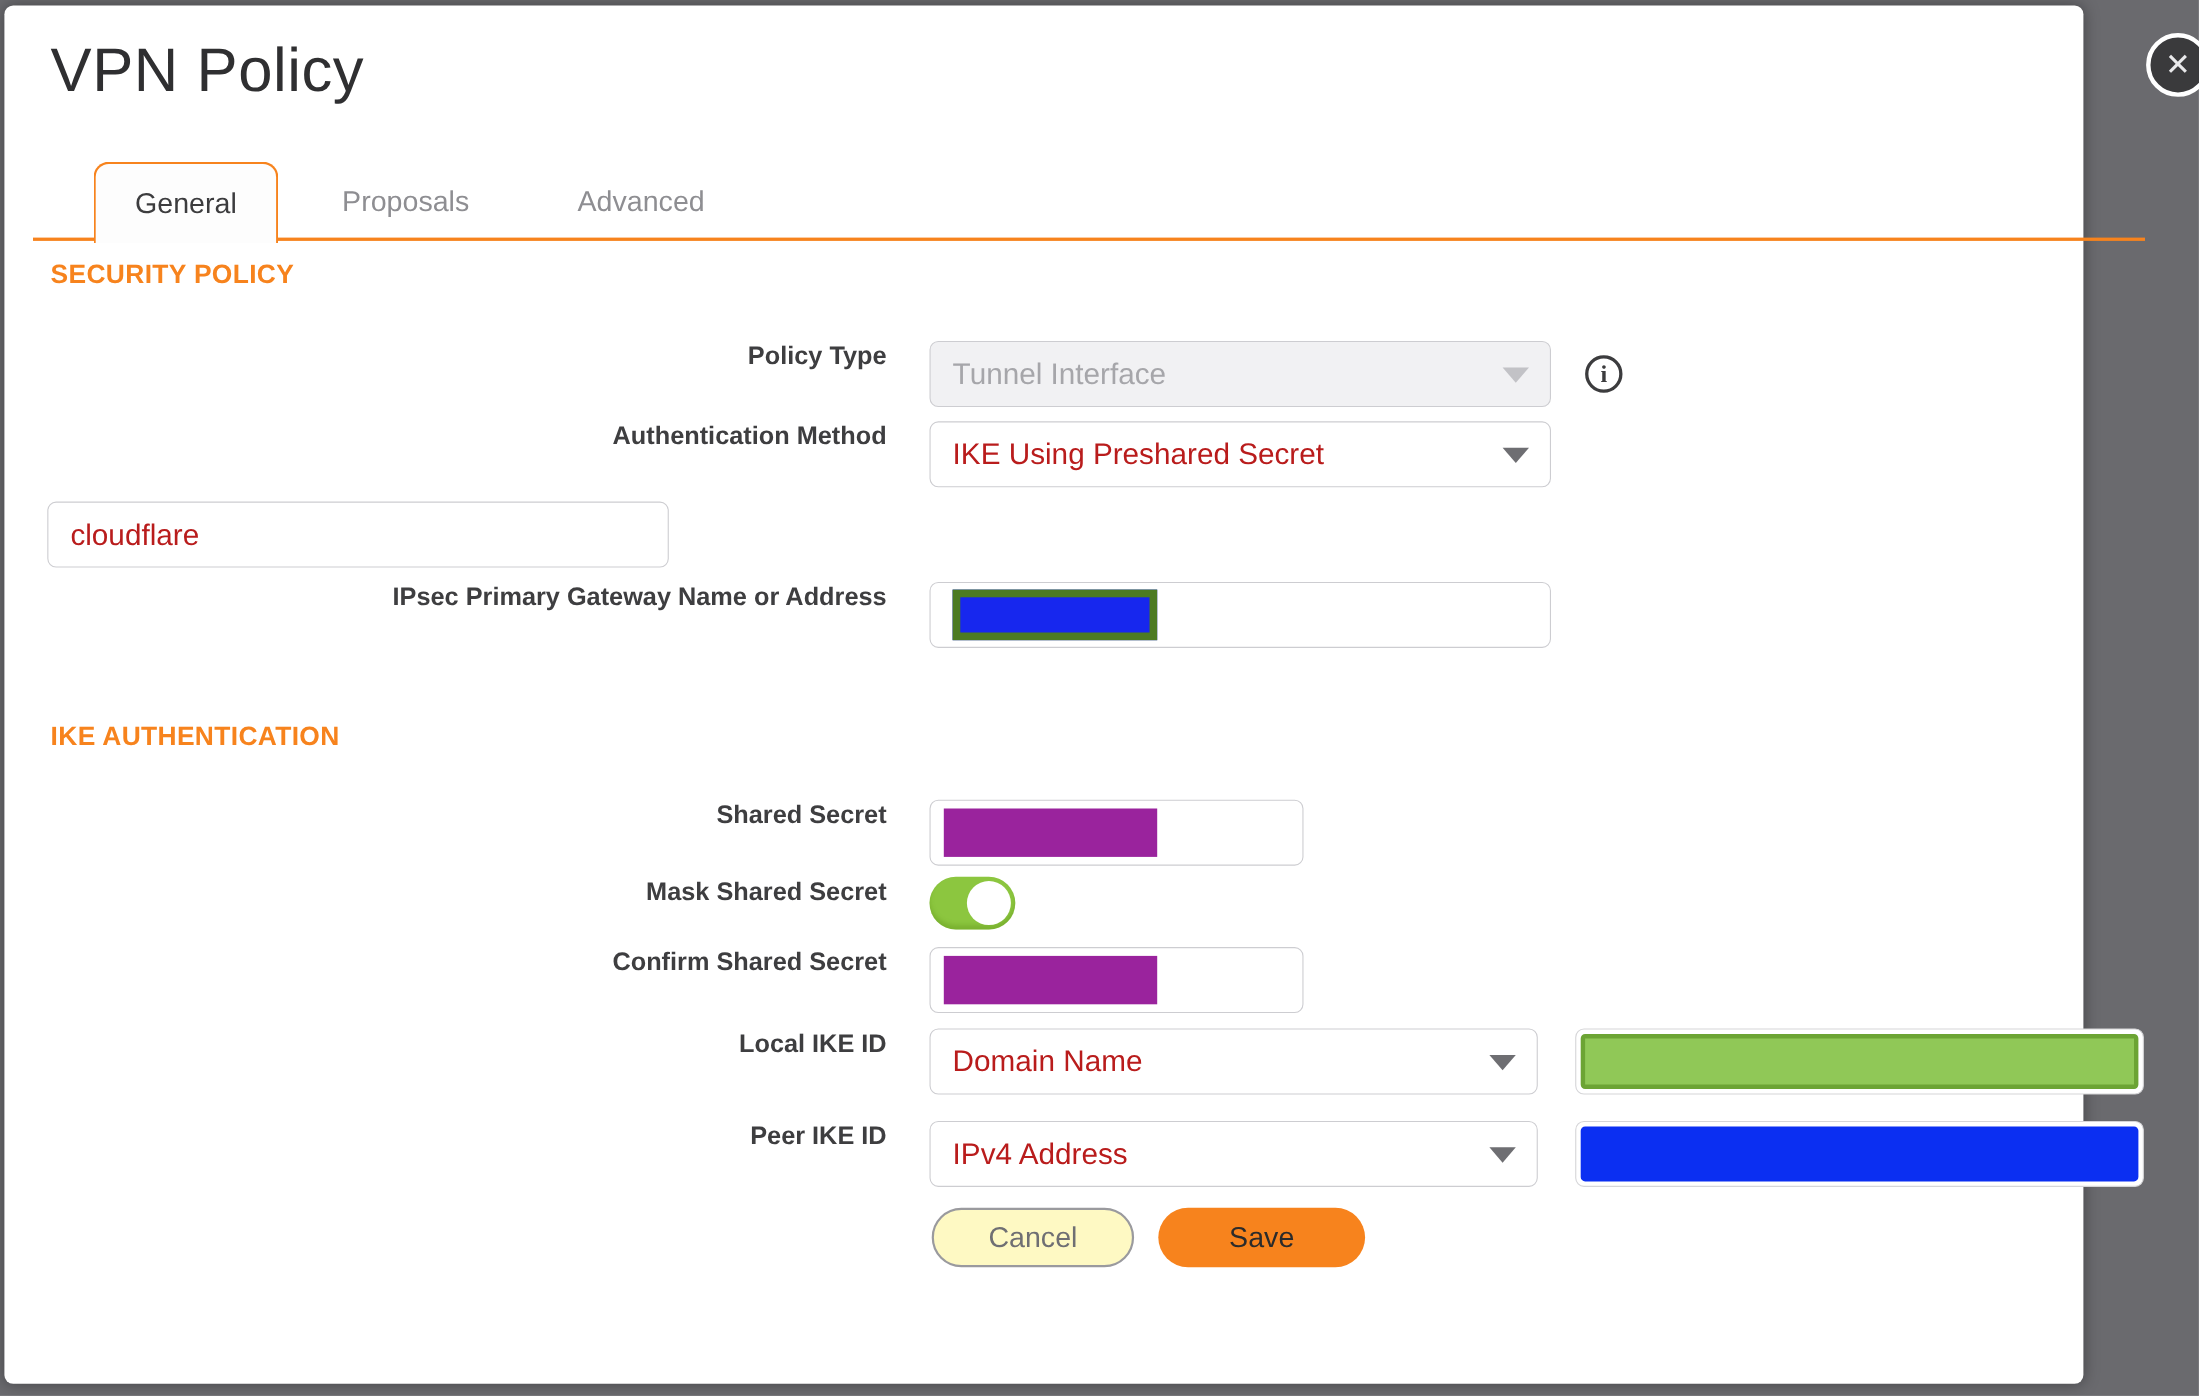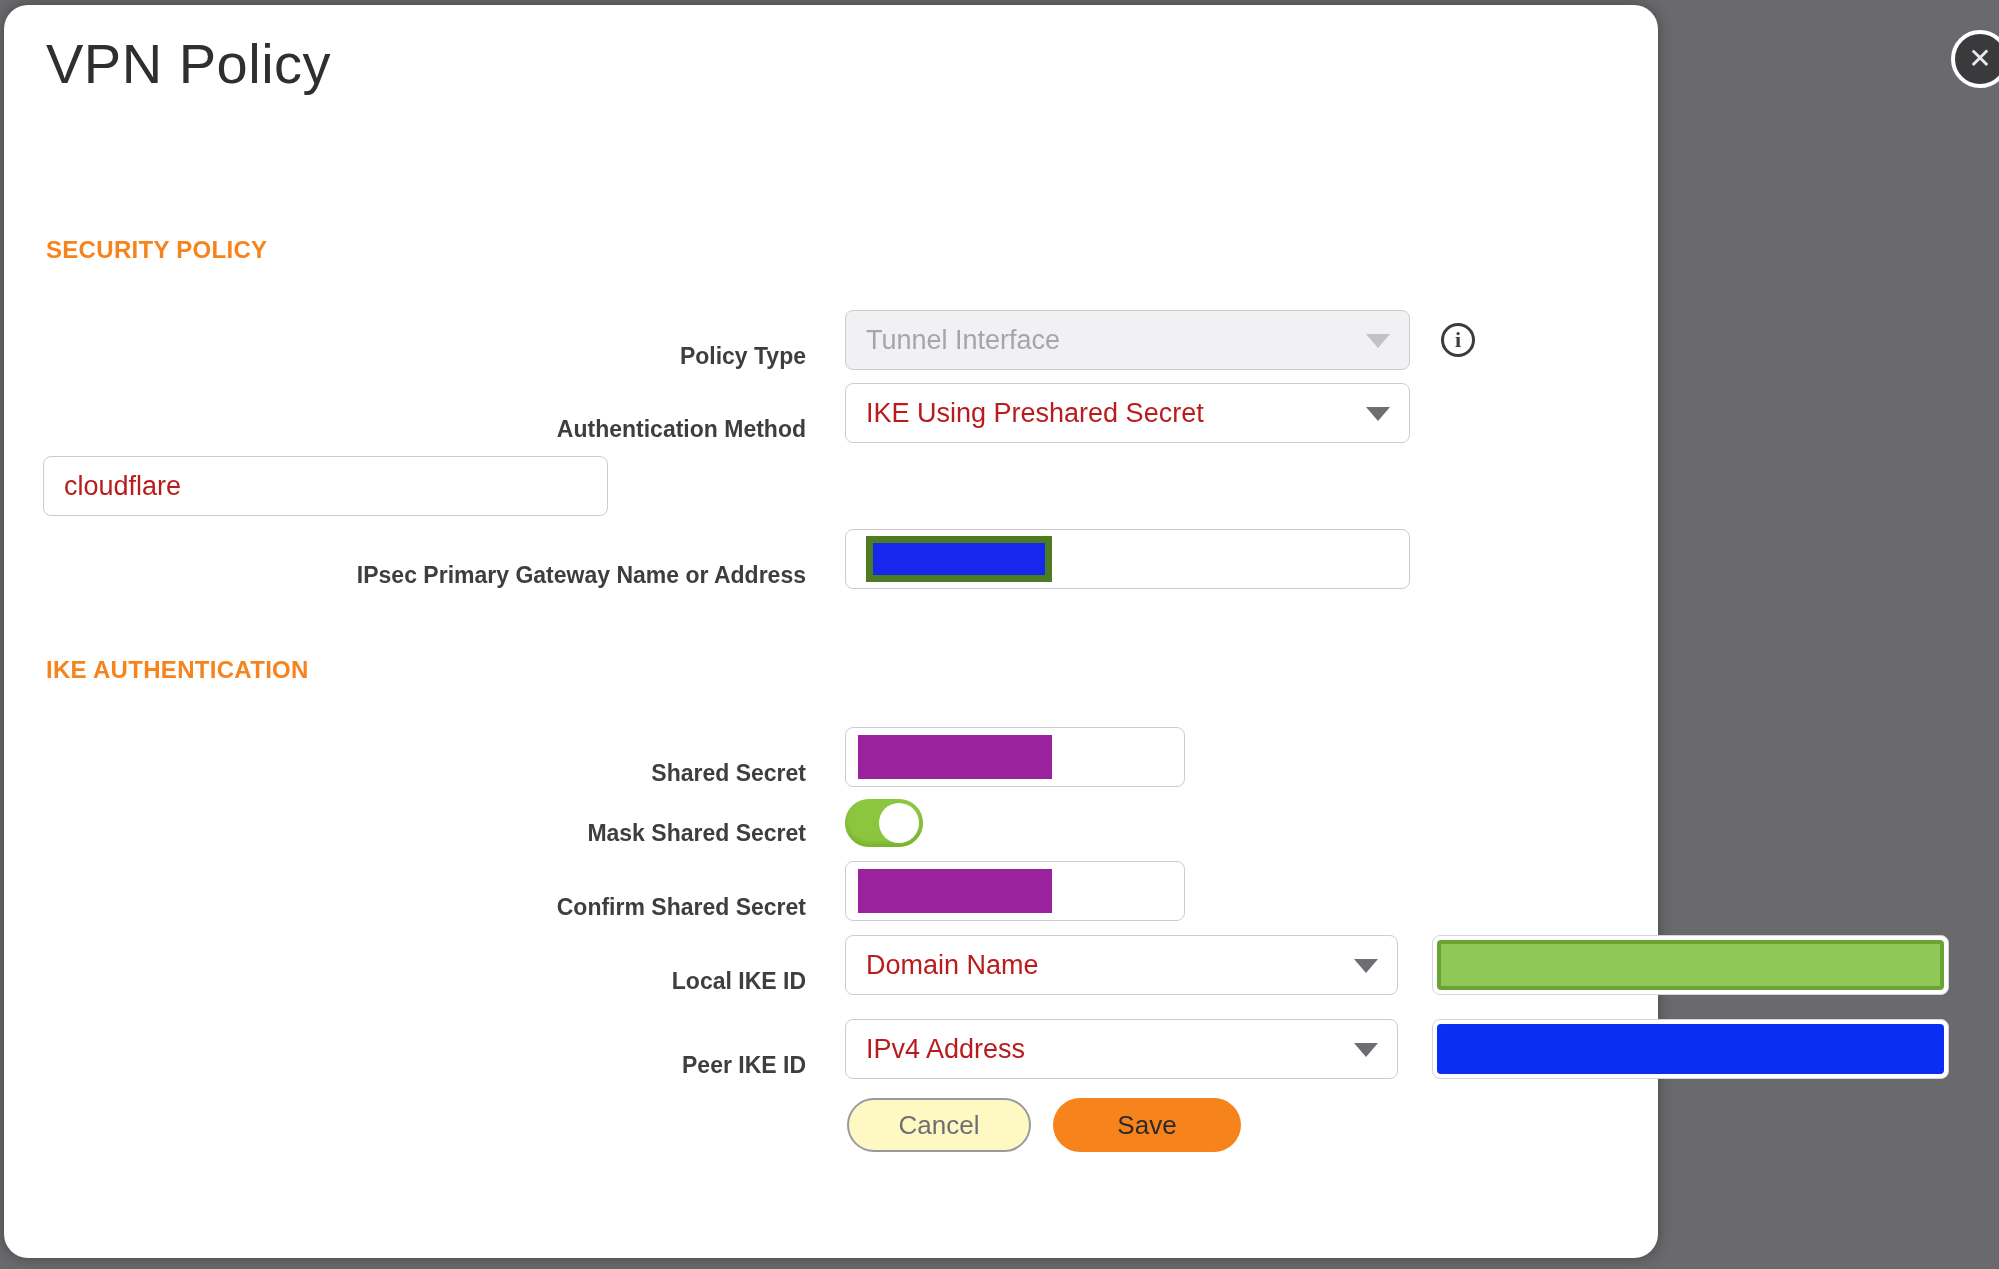--- a/index.html
+++ b/index.html
@@ -5,23 +5,23 @@
   * { margin:0; padding:0; box-sizing:border-box; }
   html,body { width:1999px; height:1269px; }
   body {
     background:#6A6A6E;
     font-family:"Liberation Sans", sans-serif;
     position:relative;
     overflow:hidden;
   }
   .dialog {
     position:absolute; left:4px; top:5px;
-    width:1654px; height:1253px;
+    width:1890px; height:1253px;
     background:#ffffff;
-    border-radius:24px;
+    border-radius:8px;
     box-shadow:0 0 14px rgba(0,0,0,.35);
   }
   .page-title {
     position:absolute; left:42px; top:26px;
     font-size:56px; font-weight:400; color:#2F2F31; letter-spacing:.5px;
   }
   .close-btn {
     position:absolute; left:1951px; top:30px;
     width:58px; height:58px; border-radius:50%;
     background:#3A3A3C; border:4px solid #ffffff;
@@ -52,21 +52,21 @@
   .tab-advanced  { left:521px; }
 
   .section-heading {
     position:absolute; left:42px;
     font-size:24px; font-weight:bold; color:#F7831D; letter-spacing:.3px;
   }
   .sh-security { top:231px; }
   .sh-ike      { top:651px; }
 
   
-  .row { position:absolute; left:0; width:100%; height:60px; display:flex; align-items:flex-end; }
+  .row { position:absolute; left:0; width:100%; height:60px; display:flex; align-items:flex-start; }
   .r-policy  { top:305px; }
   .r-auth    { top:378px; }
   .r-name    { top:451px; }
   .r-gateway { top:524px; }
   .r-shared  { top:722px; }
   .r-mask    { top:792px; height:50px; }
   .r-confirm { top:856px; }
   .r-local   { top:930px; }
   .r-peer    { top:1014px; }
   .r-buttons { top:1093px; height:54px; }
@@ -164,20 +164,28 @@
     background:#F7831D; border:none; color:#2B2B2B; font-weight:500;
   }
 </style>
 </head>
 <body>
 
 <div class="dialog">
 
   <div class="page-title">VPN Policy</div>
 
+  <div class="tabs">
+    <div class="tab-underline"></div>
+    <div class="tab-active">
+      <span>General</span>
+    </div>
+    <div class="tab-plain tab-proposals">Proposals</div>
+    <div class="tab-plain tab-advanced">Advanced</div>
+  </div>
 
   <div class="section-heading sh-security">SECURITY POLICY</div>
 
   <div class="row r-policy">
     <div class="field-label">Policy Type</div>
     <div class="control">
       <div class="select w-wide disabled">
         <span>Tunnel Interface</span>
         <span class="caret"></span>
       </div>

